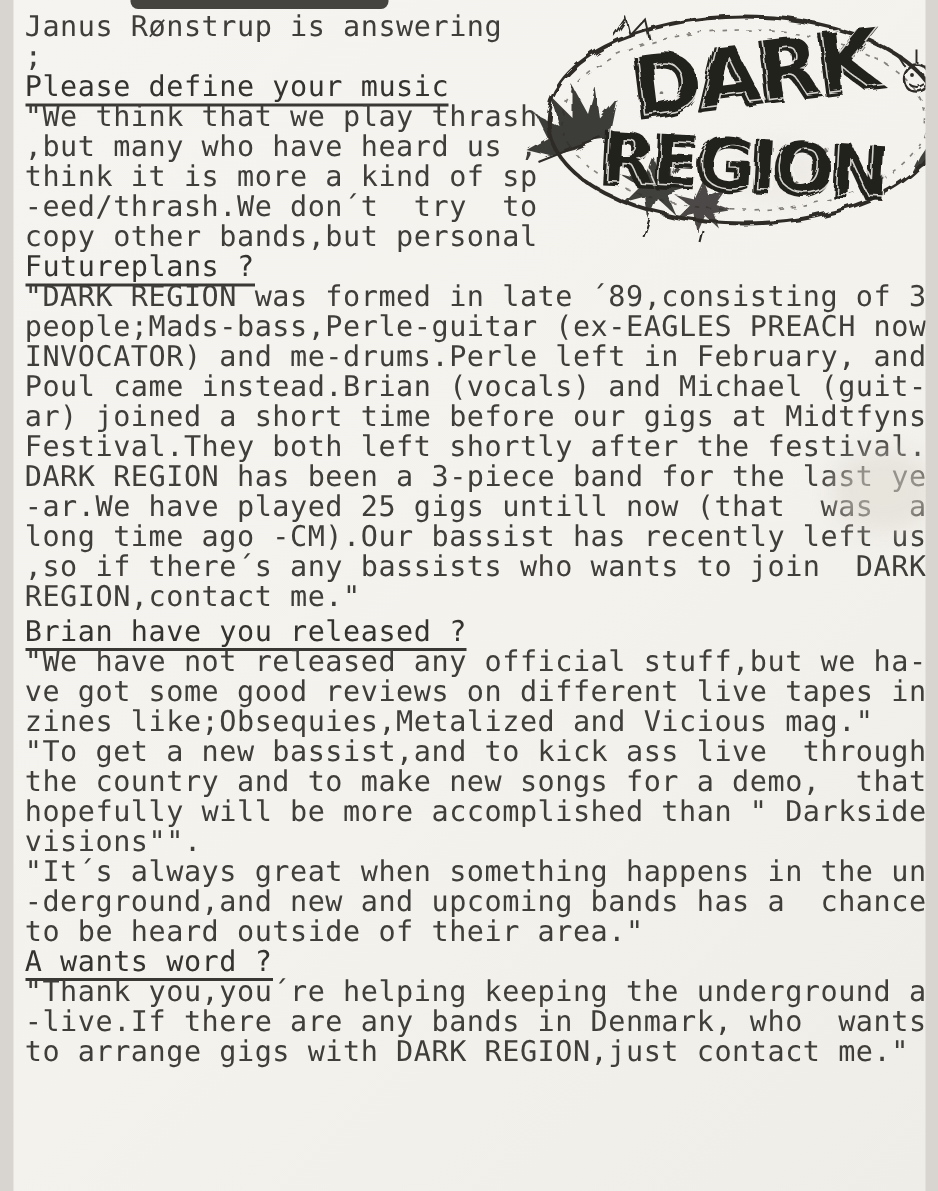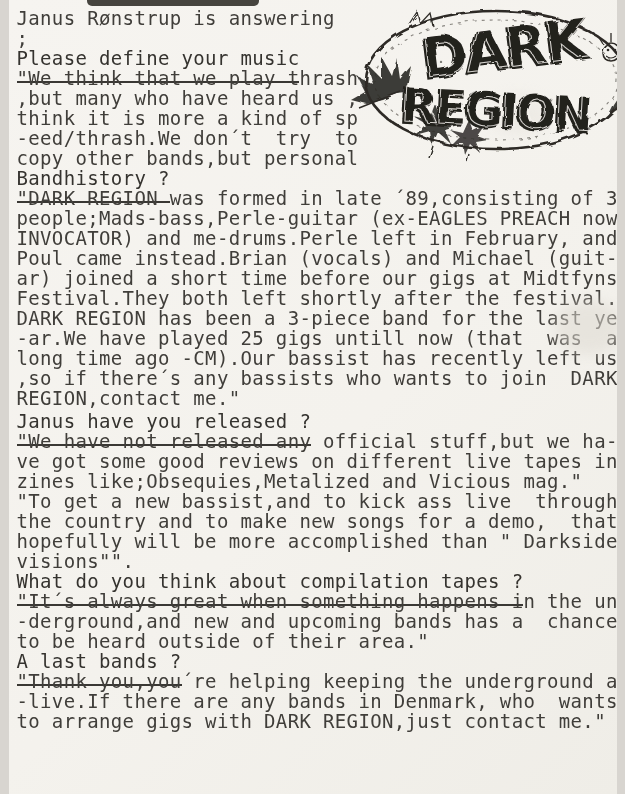--- a/index.html
+++ b/index.html
@@ -18,21 +18,21 @@
   }
   .artifact-bar{
     position:absolute;top:0;left:78px;width:172px;height:6px;
     background:#46443f;border-radius:0 0 5px 5px;
   }
   .line,.mono-block,.heading{line-height:20px;}
   .mono-block{white-space:pre;}
   .heading{height:20px;white-space:pre;}
   .heading .u{
     border-bottom:2px solid #3a3834;
-    padding-bottom:12px;
+    padding-bottom:0px;
     color:#35332f;
   }
   .mt3{margin-top:3px;}
   .top-row{position:relative;}
   .col-left{width:340px;}
   .logo-wrap{
     position:absolute;top:-4px;left:332px;width:290px;height:158px;
   }
   .smudge{
     position:absolute;border-radius:50%;
@@ -99,46 +99,45 @@
           <text x="74" y="64" font-size="56" font-weight="bold" font-family="'DejaVu Sans',sans-serif" fill="none" stroke="#f5f3ee" stroke-width="1" opacity="0.85" letter-spacing="-3" transform="rotate(-7 150 55)">DARK</text>
 
           <text x="50" y="124" font-size="48" font-weight="bold" font-family="'DejaVu Sans',sans-serif" fill="#23211d" stroke="#23211d" stroke-width="1.5" letter-spacing="-3" transform="rotate(3 150 112)">REGION</text>
           <text x="52" y="122" font-size="48" font-weight="bold" font-family="'DejaVu Sans',sans-serif" fill="none" stroke="#f5f3ee" stroke-width="1" opacity="0.85" letter-spacing="-3" transform="rotate(3 150 112)">REGION</text>
         </g>
       </svg>
     </div>
   </div>
 
 
-  <div class="heading"><span class="u">Bandhistory ?</span></div>
+  <div class="heading"><span class="u">Futureplans ?</span></div>
   <div class="mono-block">"DARK REGION was formed in late ´89,consisting of 3
 people;Mads-bass,Perle-guitar (ex-EAGLES PREACH now
 INVOCATOR) and me-drums.Perle left in February, and
 Poul came instead.Brian (vocals) and Michael (guit-
 ar) joined a short time before our gigs at Midtfyns
 Festival.They both left shortly after the festival.
 DARK REGION has been a 3-piece band for the last ye
 -ar.We have played 25 gigs untill now (that  was  a
 long time ago -CM).Our bassist has recently left us
 ,so if there´s any bassists who wants to join  DARK
 REGION,contact me."</div>
 
-  <div class="heading mt3"><span class="u">Janus have you released ?</span></div>
+  <div class="heading mt3"><span class="u">Brian have you released ?</span></div>
   <div class="mono-block">"We have not released any official stuff,but we ha-
 ve got some good reviews on different live tapes in
 zines like;Obsequies,Metalized and Vicious mag."</div>
 
   <div class="mono-block">"To get a new bassist,and to kick ass live  through
 the country and to make new songs for a demo,  that
 hopefully will be more accomplished than " Darkside
 visions"".</div>
 
-  <div class="heading"><span class="u">What do you think about compilation tapes ?</span></div>
   <div class="mono-block">"It´s always great when something happens in the un
 -derground,and new and upcoming bands has a  chance
 to be heard outside of their area."</div>
 
-  <div class="heading"><span class="u">A last bands ?</span></div>
+  <div class="heading"><span class="u">A wants word ?</span></div>
   <div class="mono-block">"Thank you,you´re helping keeping the underground a
 -live.If there are any bands in Denmark, who  wants
 to arrange gigs with DARK REGION,just contact me."</div>
 
 </div>
 
 </body></html>

